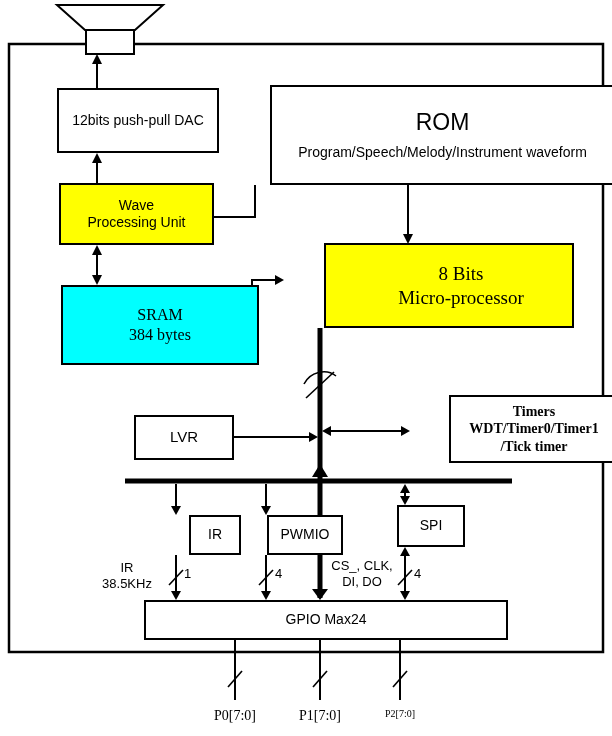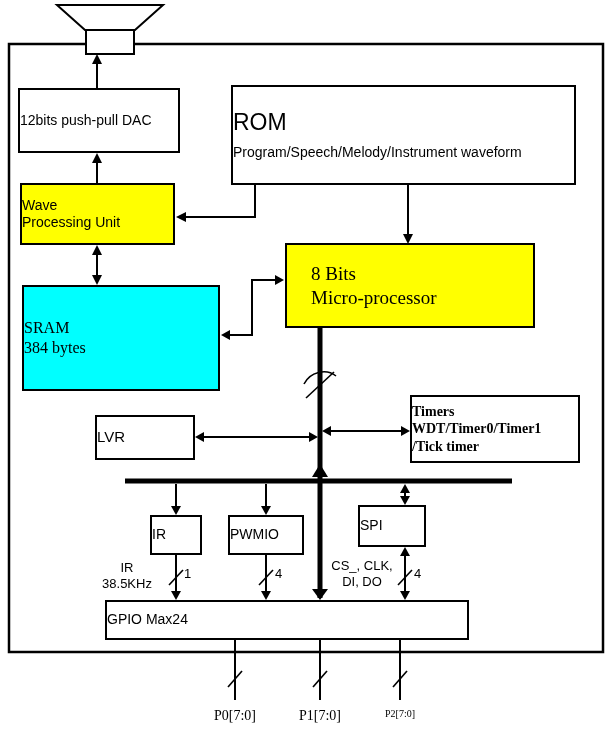--- a/index.html
+++ b/index.html
@@ -1,20 +1,20 @@
 <!DOCTYPE html>
 <html><head>
 <meta charset="utf-8">
 <style>
   * { margin:0; padding:0; box-sizing:border-box; }
   html,body { background:#ffffff; }
   .canvas { position:relative; width:612px; height:736px; background:#ffffff; overflow:hidden; }
   .canvas svg { position:absolute; left:0; top:0; }
   .box { position:absolute; border:2px solid #000; background:#ffffff; display:flex; flex-direction:column;
-         align-items:flex-start; justify-content:center; text-align:center; line-height:1.25; color:#000; }
+         align-items:center; justify-content:center; text-align:center; line-height:1.25; color:#000;margin-left:39px; }
   .sans  { font-family:"Liberation Sans", sans-serif; }
   .serif { font-family:"Liberation Serif", serif; }
   .fs14 { font-size:14px; }
   .fs15 { font-size:15px; }
   .fs16 { font-size:16px; }
   .fs19 { font-size:19px; }
   .bold { font-weight:bold; }
   .rom-title { font-size:23px; margin-bottom:7px; }
   .ann { position:absolute; font-size:13px; text-align:center; color:#000; line-height:1.2; }
   .bl { display:block; }
@@ -116,21 +116,21 @@
   <div class="box sans fs14" style="left: 20px; top: 183px; width: 155px; height: 62px; background-color: rgb(255, 255, 0);">
     <span class="bl">Wave</span>
     <span class="bl">Processing Unit</span>
   </div>
 
   <div class="box sans" style="left:231px;top:85px;width:345px;height:100px">
     <span class="rom-title">ROM</span>
     <span class="fs14">Program/Speech/Melody/Instrument waveform</span>
   </div>
 
-  <div class="box serif fs16" style="left: 22px; top: 285px; width: 198px; height: 106px; background-color: rgb(0, 255, 255);">
+  <div class="box serif fs16" style="left: 22px; top: 285px; width: 198px; height: 80px; background-color: rgb(0, 255, 255);">
     <span class="bl">SRAM</span>
     <span class="bl">384 bytes</span>
   </div>
 
   <div class="box serif fs19" style="left: 285px; top: 243px; width: 250px; height: 85px; background-color: rgb(255, 255, 0); padding-left: 24px;">
     <span class="bl">8 Bits</span>
     <span class="bl">Micro-processor</span>
   </div>
 
   <div class="box sans fs15" style="left:95px;top:415px;width:100px;height:45px">

